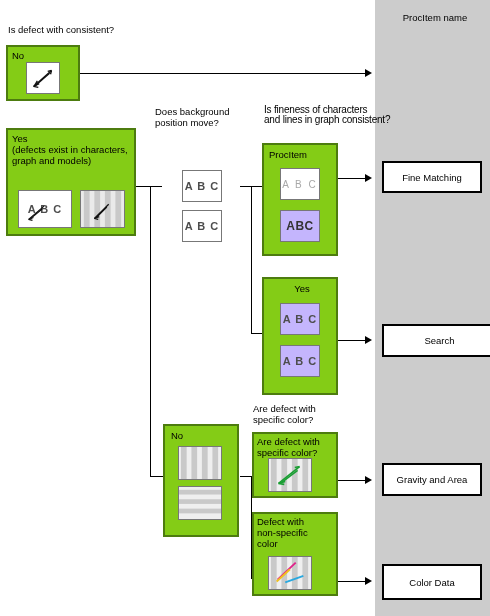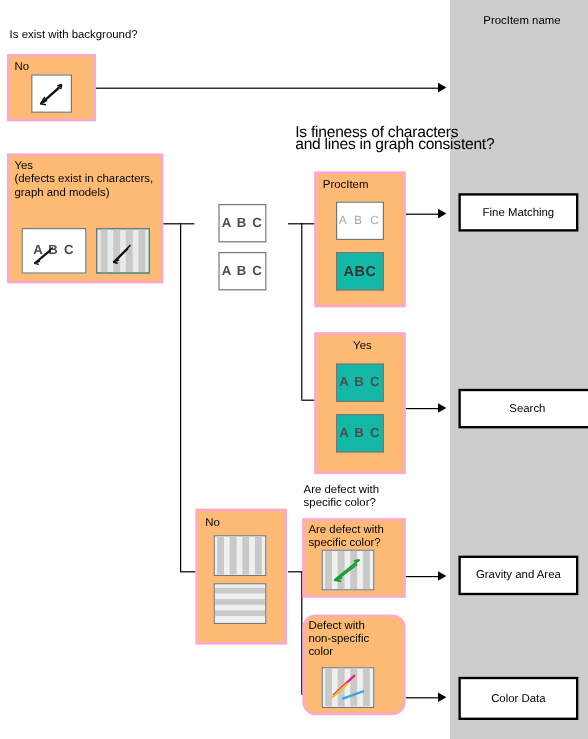--- a/index.html
+++ b/index.html
@@ -5,21 +5,21 @@
   html,body{margin:0;padding:0;background:#fff;}
   body{width:490px;height:616px;position:relative;
        font-family:"Liberation Sans","DejaVu Sans",sans-serif;
        color:#000;-webkit-font-smoothing:none;}
   .stage{position:absolute;left:0;top:0;width:490px;height:616px;overflow:hidden;}
 
   
   .panel{position:absolute;background:#cccccc;}
 
   
-  .box{position:absolute;background:#fdba74;border:2px solid #f9a8d4;box-sizing:border-box;}
+  .box{position:absolute;background:#84cc16;border:2px solid #4d7c0f;box-sizing:border-box;}
   .box-label{position:absolute;font-size:9.5px;line-height:11px;white-space:pre-line;}
 
   
   .caption{position:absolute;font-size:9.5px;line-height:11px;white-space:pre-line;color:#000;}
   .caption.tight{line-height:10px;letter-spacing:-0.2px;}
 
   
   .proc{position:absolute;background:#fff;border:2px solid #000;box-sizing:border-box;
         display:flex;align-items:center;justify-content:center;font-size:9.5px;}
   .panel-title{position:absolute;font-size:9.5px;width:120px;text-align:center;}
@@ -27,40 +27,42 @@
   
   .ln{position:absolute;background:#000;}
   .lnh{height:1px;}
   .lnv{width:1px;}
   .arrow{position:absolute;width:0;height:0;
          border-top:4px solid transparent;border-bottom:4px solid transparent;
          border-left:7px solid #000;}
 
   
   .thumb{position:absolute;border:1px solid #777;box-sizing:border-box;overflow:hidden;background:#fff;}
-  .thumb.gray{background:#14b8a6;text-align:right;}
+  .thumb.gray{background:#c4b5fd;text-align:right;}
   .thumb svg{display:block;width:100%;height:100%;}
 
   .abctext{position:absolute;left:0;top:0;right:0;bottom:0;
            display:flex;align-items:center;justify-content:center;
            font-family:"Liberation Sans","DejaVu Sans",sans-serif;}
   .abc-sharp{font-weight:bold;color:#4d4d4d;letter-spacing:1px;}
   .abc-blur{font-weight:normal;color:#a8a8a8;letter-spacing:2px;}
   .abc-dark{font-weight:bold;color:#333;letter-spacing:0.5px;}
 </style>
 </head>
 <body>
 
 <div class="stage">
 
   <div class="panel" style="left:375px;top:0;width:115px;height:616px;"></div>
   <div class="panel-title" style="left:375px;top:12px;">ProcItem name</div>
 
-  <div class="caption" style="left:8px;top:24px;">Is exist with background?</div>
-  <div class="caption tight" style="left:246px;top:105px;font-size:13px;">Is fineness of characters
+  <div class="caption" style="left:8px;top:24px;">Is defect with consistent?</div>
+  <div class="caption" style="left:155px;top:106px;">Does background
+position move?</div>
+  <div class="caption tight" style="left:264px;top:105px;font-size:10px;">Is fineness of characters
 and lines in graph consistent?</div>
   <div class="caption" style="left:253px;top:403px;">Are defect with
 specific color?</div>
 
   <div class="ln lnh" style="left:80px;top:73px;width:286px;"></div>
   <div class="arrow" style="left:365px;top:69px;"></div>
 
   <div class="ln lnh" style="left:136px;top:186px;width:26px;"></div>
 
   <div class="ln lnv" style="left:150px;top:186px;height:290px;"></div>
@@ -205,21 +207,21 @@
       <g stroke="#1a9e33" fill="none" stroke-width="1.7">
         <path d="M10 26 L32 8"></path>
           <path d="M13 25 L30 12"></path>
         <path d="M10 26 L17 24"></path>
           <path d="M10 26 L16 27"></path>
         <path d="M32 8 L27 9"></path>
       </g>
     </svg>
   </div>
 
-  <div class="box" style="left:252px;top:512px;width:86px;height:84px;border-radius:11px;">
+  <div class="box" style="left:252px;top:512px;width:86px;height:84px;">
     <div class="box-label" style="left:3px;top:2px;">Defect with
 non-specific
 color</div>
   </div>
   <div class="thumb" style="left:268px;top:556px;width:44px;height:34px;">
     <svg viewBox="0 0 44 34" preserveAspectRatio="none">
       <rect x="0" y="0" width="44" height="34" fill="#efefef"></rect>
       <g fill="#c9c9c9">
         <rect x="2" y="0" width="6" height="34"></rect>
           <rect x="13" y="0" width="6" height="34"></rect>

